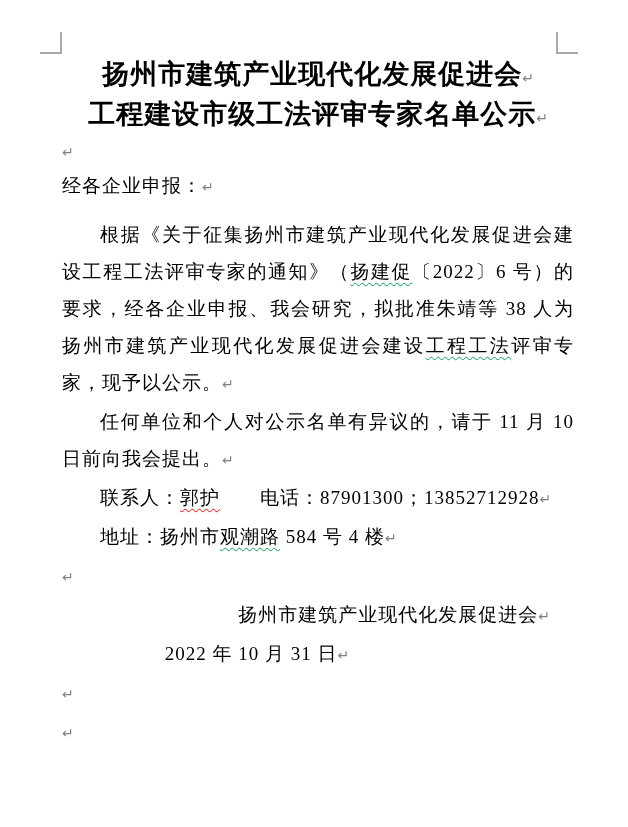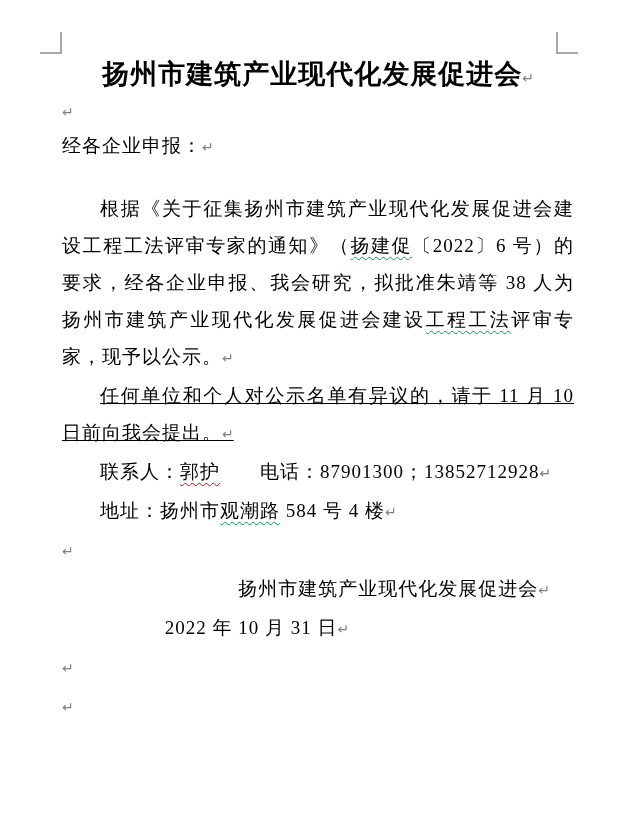--- a/index.html
+++ b/index.html
@@ -92,24 +92,25 @@
   }
 </style>
 </head>
 <body>
 
 <div class="page">
   <div class="crop tl"></div>
   <div class="crop tr"></div>
   <div class="doc-body">
       <div class="para title"><span>扬州市建筑产业现代化发展促进会</span><span class="pilcrow">↵</span></div>
+      <div class="para title"><span>工程建设市级工法评审专家名单公示</span><span class="pilcrow">↵</span></div>
       <div class="para body compact"><span class="pilcrow">↵</span></div>
       <div class="para body"><span>经各企业申报：</span><span class="pilcrow">↵</span></div>
-      <div class="para body justify" style="text-indent: 2em; margin-top: 24px;"><span>根据《关于征集扬州市建筑产业现代化发展促进会建设工程工法评审专家的通知》（</span><span class="sq-green">扬建促</span><span>〔2022〕6 号）的要求，经各企业申报、我会研究，拟批准朱靖等 38 人为扬州市建筑产业现代化发展促进会建设</span><span class="sq-green">工程工法</span><span>评审专家，现予以公示。</span><span class="pilcrow">↵</span></div>
-      <div class="para body justify" style="text-indent: 2em; text-decoration: underline;"><span>任何单位和个人对公示名单有异议的，请于 11 月 10 日前向我会提出。</span><span class="pilcrow">↵</span></div>
+      <div class="para body justify" style="text-indent: 2em; margin-top: 10px;"><span>根据《关于征集扬州市建筑产业现代化发展促进会建设工程工法评审专家的通知》（</span><span class="sq-green">扬建促</span><span>〔2022〕6 号）的要求，经各企业申报、我会研究，拟批准朱靖等 38 人为扬州市建筑产业现代化发展促进会建设</span><span class="sq-green">工程工法</span><span>评审专家，现予以公示。</span><span class="pilcrow">↵</span></div>
+      <div class="para body justify" style="text-indent: 2em;"><span>任何单位和个人对公示名单有异议的，请于 11 月 10 日前向我会提出。</span><span class="pilcrow">↵</span></div>
       <div class="para body" style="text-indent: 2em;"><span>联系人：</span><span class="sq-red">郭护</span><span>　　电话：87901300；13852712928</span><span class="pilcrow">↵</span></div>
       <div class="para body" style="text-indent: 2em;"><span>地址：扬州市</span><span class="sq-green">观潮路</span><span> 584 号 4 楼</span><span class="pilcrow">↵</span></div>
       <div class="para body"><span class="pilcrow">↵</span></div>
       <div class="para body" style="text-align: right; padding-right: 24px;"><span>扬州市建筑产业现代化发展促进会</span><span class="pilcrow">↵</span></div>
       <div class="para body" style="text-align: center; padding-right: 122px;"><span>2022 年 10 月 31 日</span><span class="pilcrow">↵</span></div>
       <div class="para body"><span class="pilcrow">↵</span></div>
       <div class="para body"><span class="pilcrow">↵</span></div>
     </div>
 </div>
 

